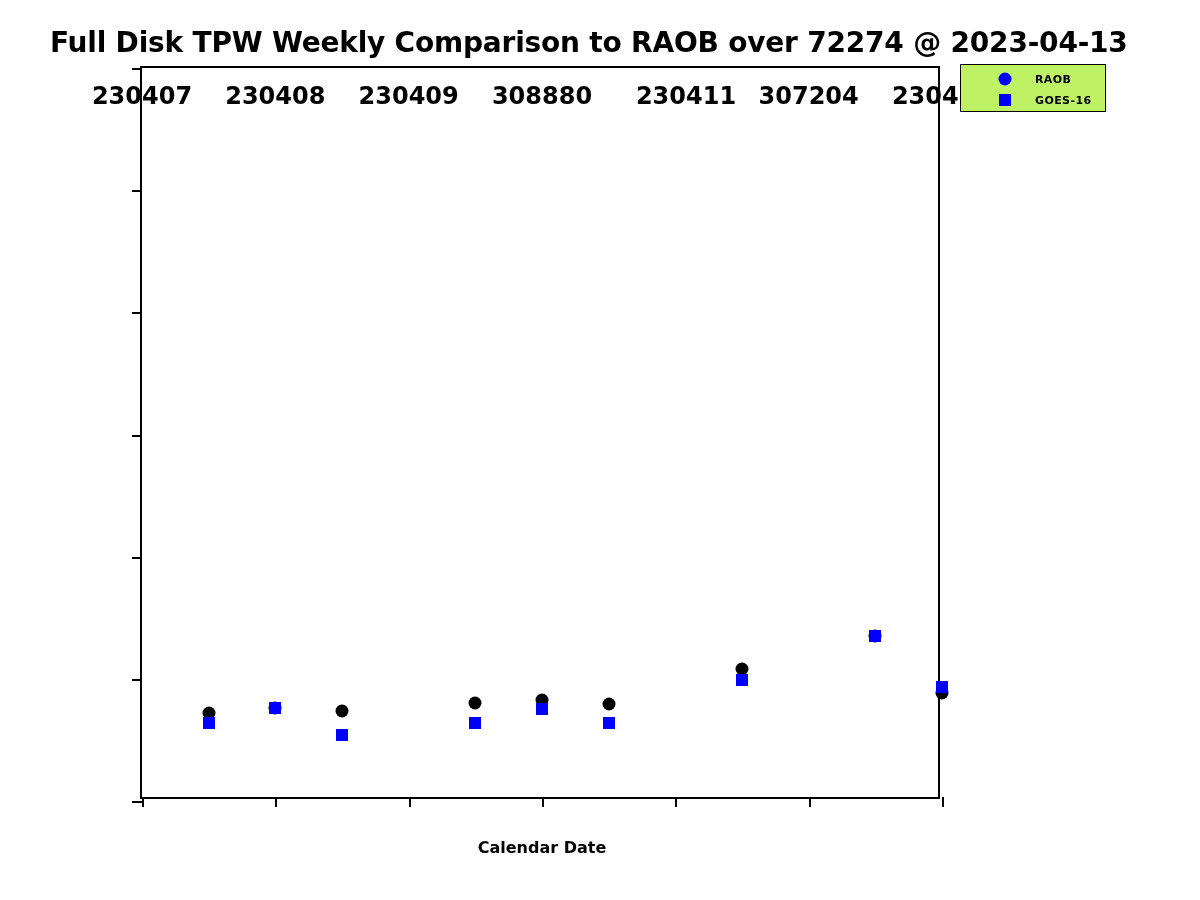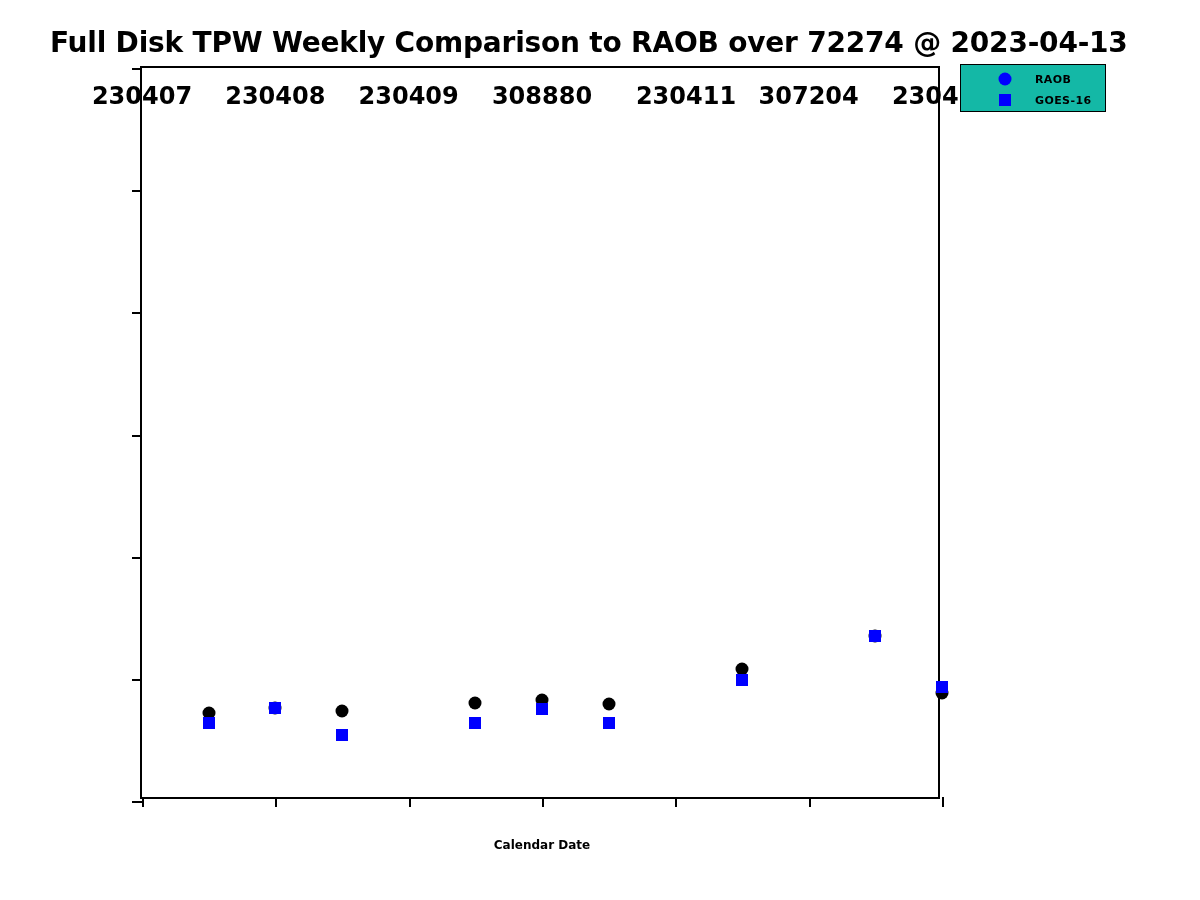--- a/index.html
+++ b/index.html
@@ -62,21 +62,21 @@
     font-weight: bold;
     transform: translateX(-100px);
     white-space: nowrap;
   }
   #xlabel {
     position: absolute;
     left: 0;
     top: 770px;
     width: 800px;
     text-align: center;
-    font-size: 12px;
+    font-size: 16px;
     font-weight: bold;
   }
   .marker {
     position: absolute;
     transform: translate(-50%, -50%);
   }
   .marker-circle {
     width: 13px;
     height: 13px;
     border-radius: 50%;
@@ -85,21 +85,21 @@
     width: 12px;
     height: 12px;
   }
   #legend {
     position: absolute;
     left: 960px;
     top: 64px;
     width: 146px;
     height: 48px;
     border: 1px solid #000000;
-    background: #14b8a6;
+    background: #bef264;
     box-sizing: border-box;
   }
   .legend-row {
     position: absolute;
     left: 0;
     width: 100%;
     height: 22px;
   }
   .legend-marker {
     position: absolute;

